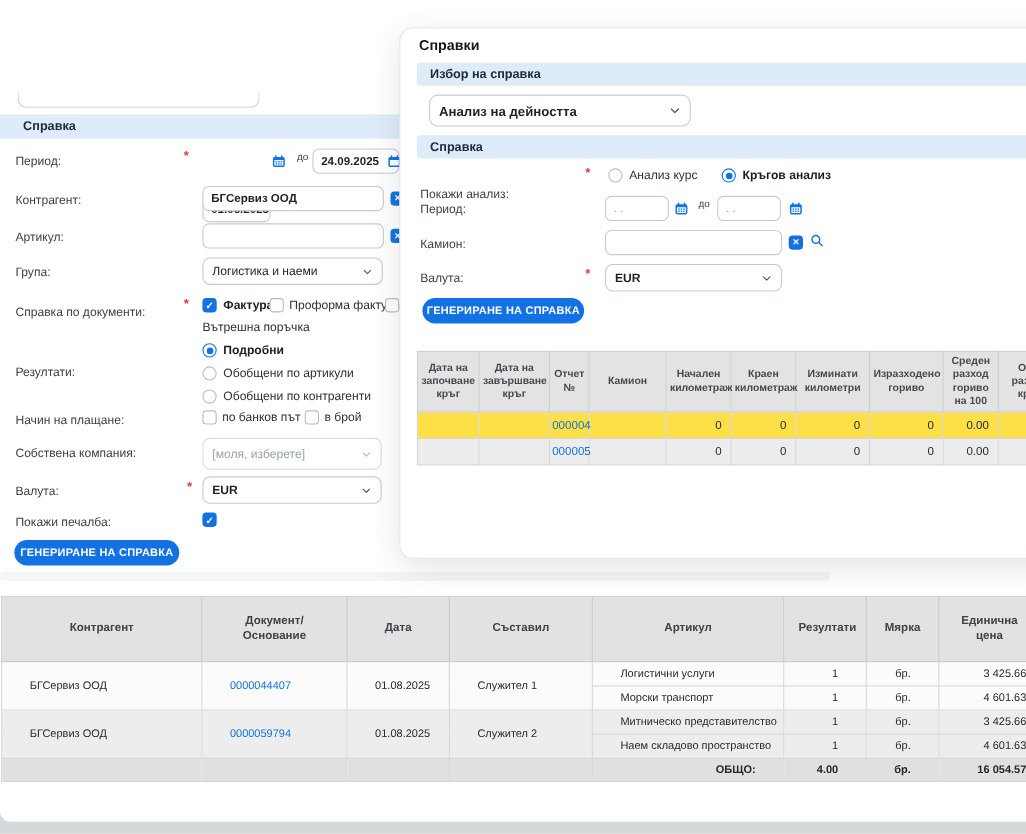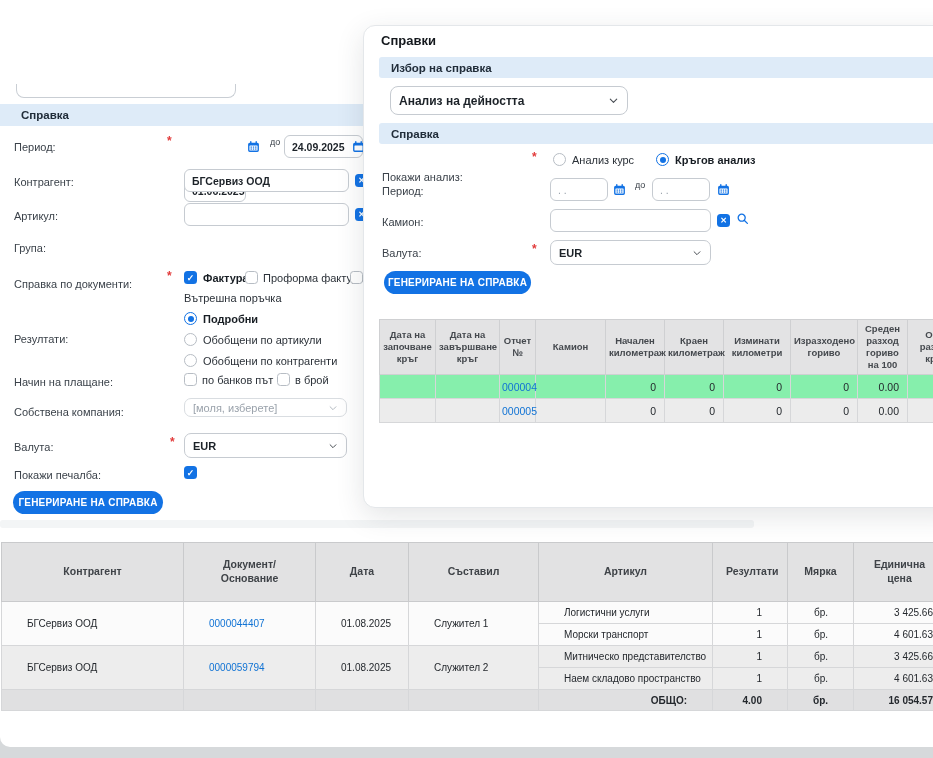--- a/index.html
+++ b/index.html
@@ -43,21 +43,21 @@
   .panel{position:absolute;left:363px;top:25px;width:600px;height:481px;background:#fff;
          border:1px solid #e4e7ea;border-radius:12px;box-shadow:0 8px 28px rgba(45,55,65,.13);}
   .panel-title{position:absolute;left:17px;top:7px;font-size:13px;font-weight:700;color:#14181d;}
   
   .rtable{position:absolute;left:15px;top:293px;width:585px;border-collapse:collapse;table-layout:fixed;}
   .rtable th{background:#e3e3e4;border:1px solid #cfd0d2;font-size:9.5px;font-weight:700;color:#45494e;
        padding:3px 3px;line-height:1.25;text-align:center;vertical-align:middle;height:48px;}
   .rtable td{border:1px solid #d6d7d9;font-size:10.5px;color:#24282d;height:23px;padding:0 8px;}
   .rtable .num{text-align:right;}
   .rtable .lnk{text-align:center;padding:0 2px;}
-  .r1 td{background:#86efac;} .r2 td{background:#ececec;}
+  .r1 td{background:#fde047;} .r2 td{background:#ececec;}
   a.link{color:#1173d4;text-decoration:none;cursor:pointer;}
   
   .btable{position:absolute;left:1px;top:542px;width:944px;border-collapse:collapse;table-layout:fixed;}
   .btable th{background:#e2e2e3;border:1px solid #c9cacc;font-size:10.5px;font-weight:700;color:#3f4348;
        text-align:center;vertical-align:middle;height:54px;padding:2px 13px;line-height:1.3;}
   .btable td{border:1px solid #d6d7d9;font-size:10px;color:#24282d;height:21px;padding:0 25px;
        overflow:hidden;white-space:nowrap;}
   .btable .num{text-align:right;}
   .btable .price{padding-right:12px;}
   .bg1{background:#fbfbfb;} .bg2{background:#ededed;}
@@ -113,20 +113,26 @@
   </div>
   <span class="clear-ic" style="left:355px;top:174px;"></span>
 
   <span class="lbl" style="left:14px;top:210px;">Артикул:</span>
   <div class="inp" style="left:184px;top:203px;width:165px;height:23px;">
     <span></span>
   </div>
   <span class="clear-ic" style="left:355px;top:208px;"></span>
 
   <span class="lbl" style="left:14px;top:242px;">Група:</span>
+  <div class="sel" style="left:184px;top:234px;width:164px;height:25px;font-weight:400;color:#22272d;">
+    <span>Логистика и наеми</span>
+    <span style="line-height:0;"><svg width="10" height="10" viewBox="0 0 24 24" fill="none" stroke="#4a4f55" stroke-width="2.4" stroke-linecap="round" stroke-linejoin="round">
+            <polyline points="5 9 12 16 19 9"></polyline>
+          </svg></span>
+  </div>
 
   <span class="req" style="left:167px;top:271px;">*</span>
   <span class="lbl" style="left:14px;top:278px;">Справка по документи:</span>
   <span class="cb on" style="left:184px;top:271px;"></span>
   <span class="olbl bold" style="left:203px;top:272px;">Фактура</span>
   <span class="cb off" style="left:245px;top:271px;"></span>
   <span class="olbl" style="left:263px;top:272px;">Проформа фактура</span>
   <span class="cb off" style="left:350px;top:271px;"></span>
   <span class="olbl" style="left:184px;top:292px;">Вътрешна поръчка</span>
 
@@ -138,21 +144,21 @@
   <span class="rd off" style="left:184px;top:354px;"></span>
   <span class="olbl" style="left:203px;top:355px;">Обобщени по контрагенти</span>
 
   <span class="lbl" style="left:14px;top:376px;">Начин на плащане:</span>
   <span class="cb off" style="left:184px;top:373px;"></span>
   <span class="olbl" style="left:202px;top:374px;">по банков път</span>
   <span class="cb off" style="left:277px;top:373px;"></span>
   <span class="olbl" style="left:295px;top:374px;">в брой</span>
 
   <span class="lbl" style="left:14px;top:406px;">Собствена компания:</span>
-  <div class="sel disabled" style="left:184px;top:398px;width:163px;height:19px;">
+  <div class="sel disabled" style="left:184px;top:398px;width:163px;height:29px;">
     <span class="ph">[моля, изберете]</span>
     <span style="line-height:0;"><svg width="10" height="10" viewBox="0 0 24 24" fill="none" stroke="#b3bac1" stroke-width="2.4" stroke-linecap="round" stroke-linejoin="round">
             <polyline points="5 9 12 16 19 9"></polyline>
           </svg></span>
   </div>
 
   <span class="lbl" style="left:14px;top:441px;">Валута:</span>
   <span class="req" style="left:170px;top:437px;">*</span>
   <div class="sel" style="left:184px;top:433px;width:163px;height:25px;">
     <span>EUR</span>

